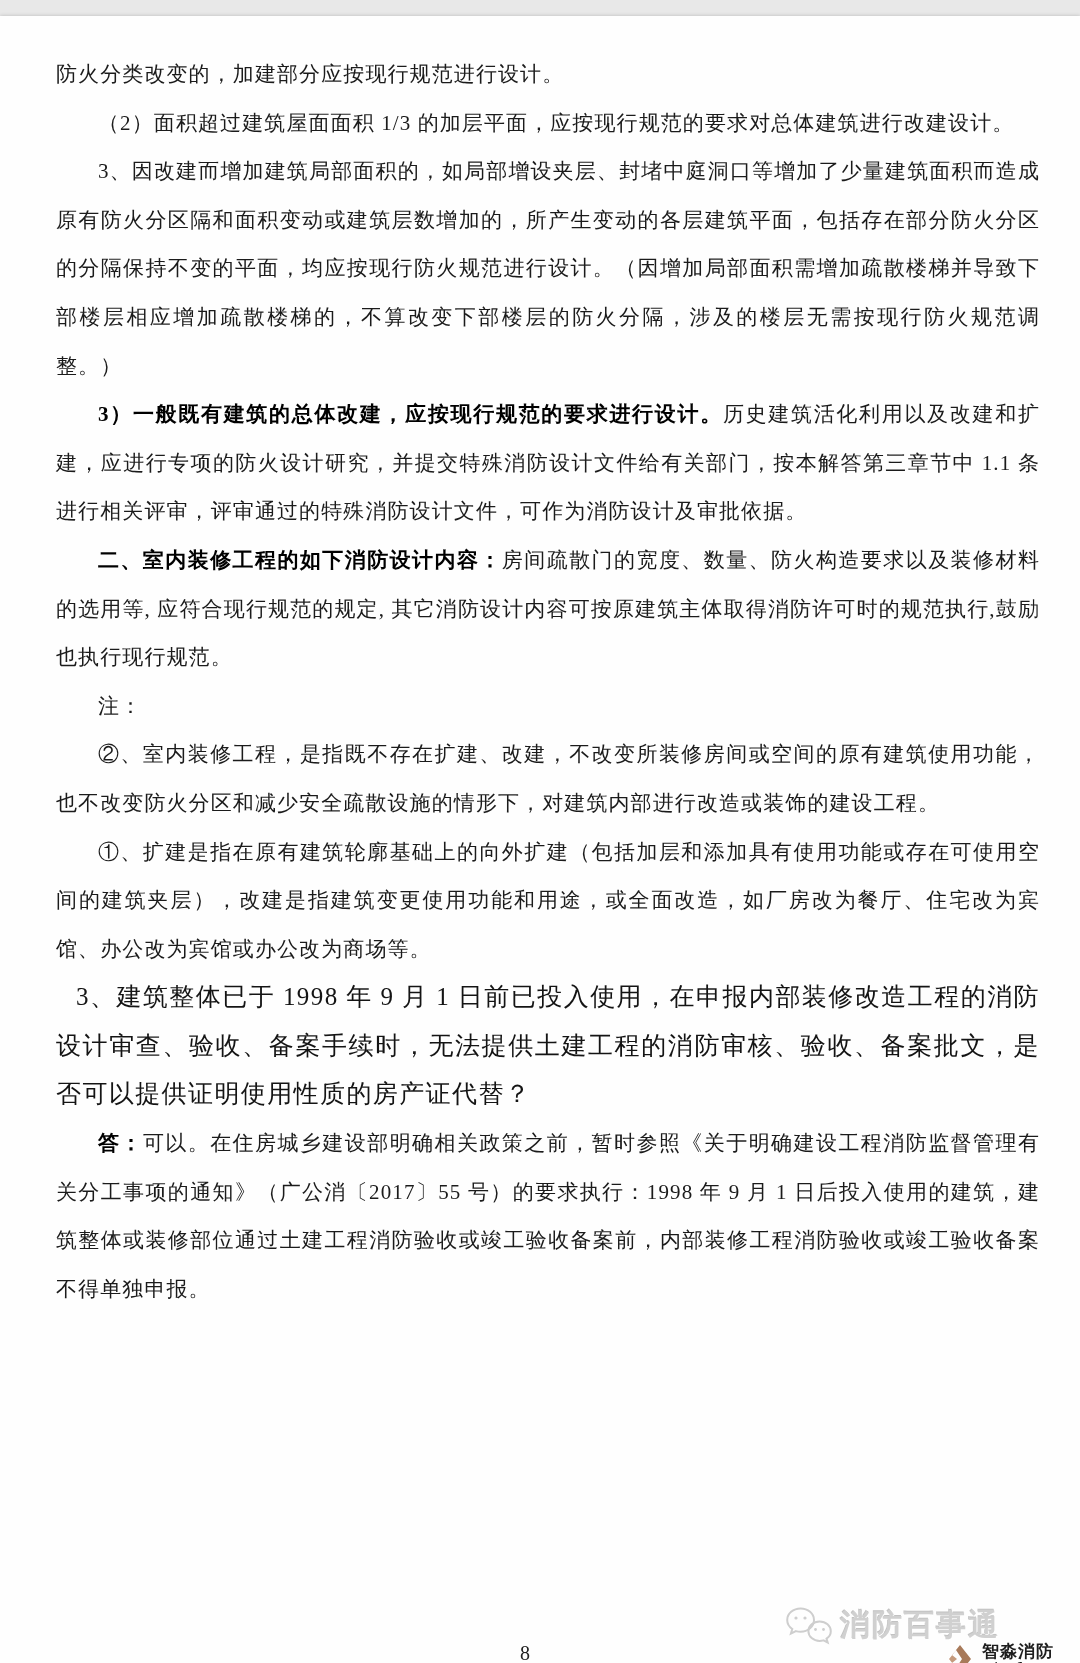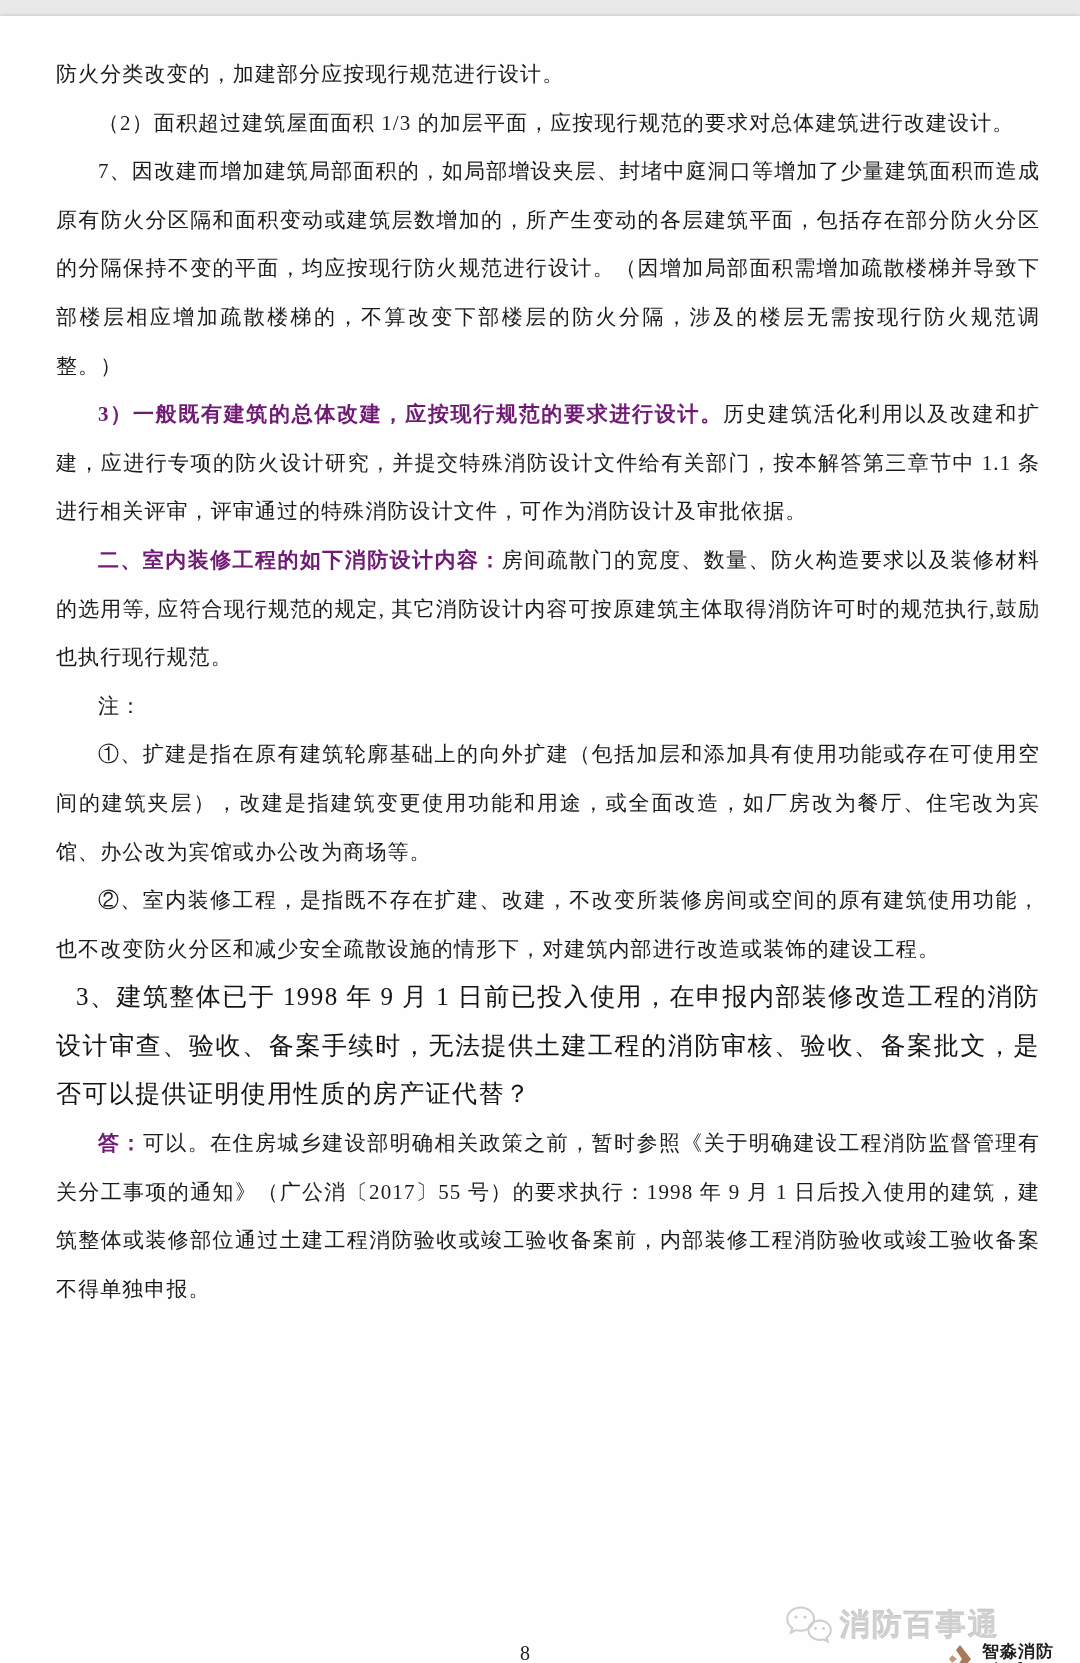--- a/index.html
+++ b/index.html
@@ -27,37 +27,37 @@
   }
   .content p.indent{text-indent:2em;}
   .content p.q{
     font-size:25px;
     font-weight:normal;
     text-indent:0.8em;
     line-height:48.6px;
     letter-spacing:1.4px;
     color:#141414;
   }
-  .content p b{font-weight:bold;color:#701a75;}
+  .content p b{font-weight:bold;color:#000000;}
   .page-number{
     position:absolute;
     left:0;right:30px;bottom:14px;
     text-align:center;
     font-size:20px;
     color:#222;
     font-family:"Liberation Serif","DejaVu Serif",serif;
   }
   .watermark{
     position:absolute;
     right:26px;bottom:2px;
     width:270px;height:72px;
   }
   .brand-row{
     position:absolute;top:0;left:0;
-    display:flex;align-items:flex-start;gap:6px;
+    display:flex;align-items:flex-end;gap:6px;
     color:#d0d0d0;
     font-size:30px;
     letter-spacing:2px;
     font-weight:bold;
     text-shadow:0.6px 0.6px 0 #ffffff,-0.6px -0.6px 0 #c2c2c2;
     white-space:nowrap;
   }
   .logo-row{
     position:absolute;right:0;bottom:2px;
     display:flex;align-items:center;gap:3px;
@@ -76,26 +76,26 @@
 </style>
 </head>
 <body>
 
 <div class="page">
 
   <div class="content">
 
   <p><span>防火分类改变的，加建部分应按现行规范进行设计。</span></p>
       <p class="indent"><span>（2）面积超过建筑屋面面积 1/3 的加层平面，应按现行规范的要求对总体建筑进行改建设计。</span></p>
-      <p class="indent"><span>7、因改建而增加建筑局部面积的，如局部增设夹层、封堵中庭洞口等增加了少量建筑面积而造成原有防火分区隔和面积变动或建筑层数增加的，所产生变动的各层建筑平面，包括存在部分防火分区的分隔保持不变的平面，均应按现行防火规范进行设计。（因增加局部面积需增加疏散楼梯并导致下部楼层相应增加疏散楼梯的，不算改变下部楼层的防火分隔，涉及的楼层无需按现行防火规范调整。）</span></p>
+      <p class="indent"><span>3、因改建而增加建筑局部面积的，如局部增设夹层、封堵中庭洞口等增加了少量建筑面积而造成原有防火分区隔和面积变动或建筑层数增加的，所产生变动的各层建筑平面，包括存在部分防火分区的分隔保持不变的平面，均应按现行防火规范进行设计。（因增加局部面积需增加疏散楼梯并导致下部楼层相应增加疏散楼梯的，不算改变下部楼层的防火分隔，涉及的楼层无需按现行防火规范调整。）</span></p>
       <p class="indent"><b>3）一般既有建筑的总体改建，应按现行规范的要求进行设计。</b><span>历史建筑活化利用以及改建和扩建，应进行专项的防火设计研究，并提交特殊消防设计文件给有关部门，按本解答第三章节中 1.1 条进行相关评审，评审通过的特殊消防设计文件，可作为消防设计及审批依据。</span></p>
       <p class="indent"><b>二、室内装修工程的如下消防设计内容：</b><span>房间疏散门的宽度、数量、防火构造要求以及装修材料的选用等, 应符合现行规范的规定, 其它消防设计内容可按原建筑主体取得消防许可时的规范执行,鼓励也执行现行规范。</span></p>
       <p class="indent"><span>注：</span></p>
+      <p class="indent"><span>②、室内装修工程，是指既不存在扩建、改建，不改变所装修房间或空间的原有建筑使用功能，也不改变防火分区和减少安全疏散设施的情形下，对建筑内部进行改造或装饰的建设工程。</span></p>
       <p class="indent"><span>①、扩建是指在原有建筑轮廓基础上的向外扩建（包括加层和添加具有使用功能或存在可使用空间的建筑夹层），改建是指建筑变更使用功能和用途，或全面改造，如厂房改为餐厅、住宅改为宾馆、办公改为宾馆或办公改为商场等。</span></p>
-      <p class="indent"><span>②、室内装修工程，是指既不存在扩建、改建，不改变所装修房间或空间的原有建筑使用功能，也不改变防火分区和减少安全疏散设施的情形下，对建筑内部进行改造或装饰的建设工程。</span></p>
       <p class="q"><span>3、建筑整体已于 1998 年 9 月 1 日前已投入使用，在申报内部装修改造工程的消防设计审查、验收、备案手续时，无法提供土建工程的消防审核、验收、备案批文，是否可以提供证明使用性质的房产证代替？</span></p>
       <p class="indent"><b>答：</b><span>可以。在住房城乡建设部明确相关政策之前，暂时参照《关于明确建设工程消防监督管理有关分工事项的通知》（广公消〔2017〕55 号）的要求执行：1998 年 9 月 1 日后投入使用的建筑，建筑整体或装修部位通过土建工程消防验收或竣工验收备案前，内部装修工程消防验收或竣工验收备案不得单独申报。</span></p>
     </div>
 
   <div class="page-number">8</div>
 
   <div class="watermark">
     <div class="brand-row">
       <span style="display:inline-flex;">
         <svg width="50" height="40" viewBox="0 0 50 40" aria-hidden="true">

